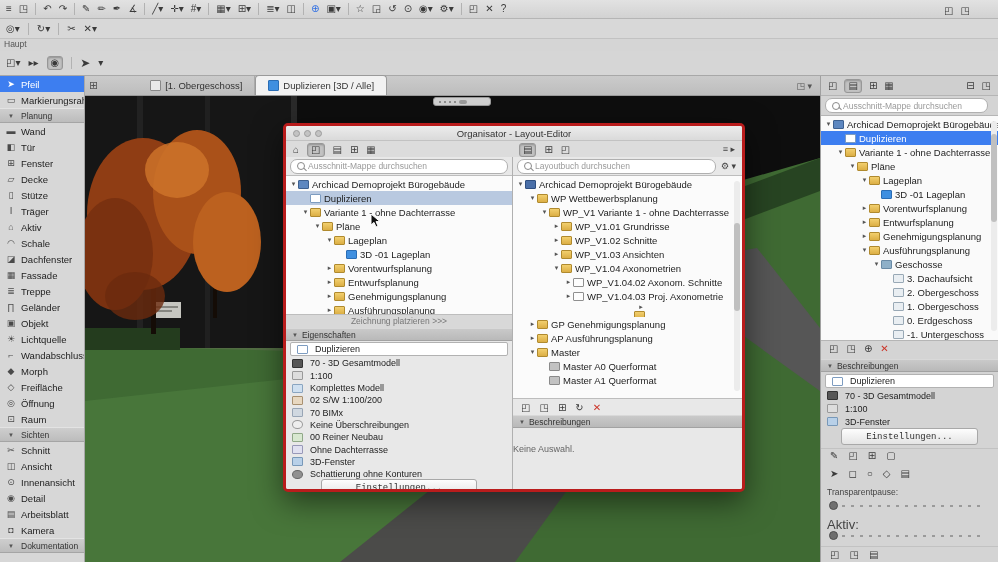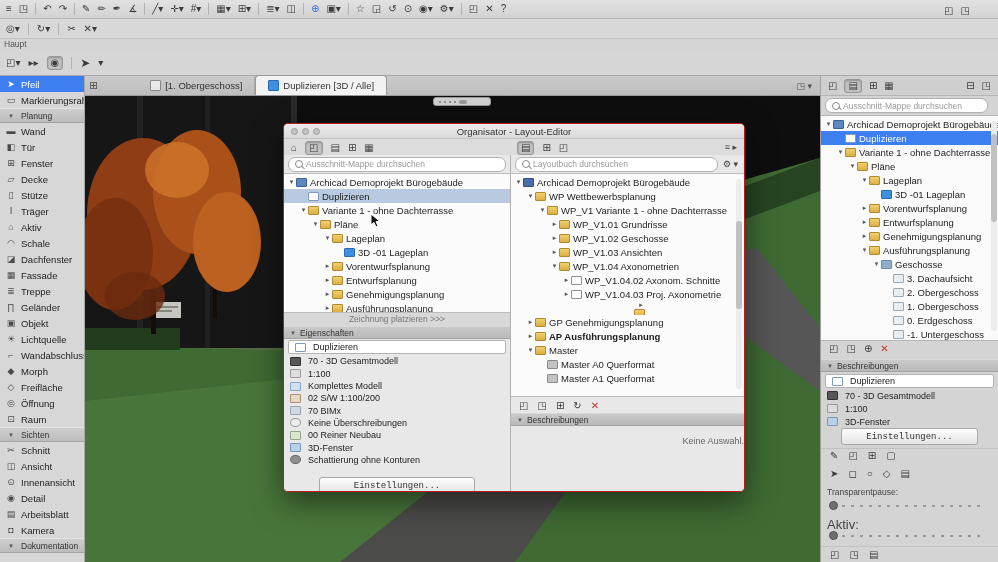--- a/index.html
+++ b/index.html
@@ -99,21 +99,21 @@
   .i-pen{background:#e8d8c0;border:1px solid #a89070;}
   .i-penset{background:#d0d8e0;border:1px solid #98a5b5;}
   .i-override{background:#eee;border:1px solid #999;border-radius:50%;}
   .i-renov{background:#d8e8d0;border:1px solid #90a888;}
   .i-layercombo{background:#e0e0f0;border:1px solid #9898b8;}
   .i-window{background:#b8d0e8;border:1px solid #7898b8;}
   .i-shading{background:#909090;border:1px solid #666;border-radius:50%;}
   .i-graydoc{background:#e8e8e8;border:1px solid #888;}
   .i-bluetab{background:#3f8fe0;border:1px solid #2a6db5;}
   
-  .dialog{position:absolute;left:283px;top:123px;width:462px;height:369px;background:#e4e4e4;border:1px solid #b91c1c;
+  .dialog{position:absolute;left:283px;top:123px;width:462px;height:369px;background:#e4e4e4;border:3px solid #b91c1c;
           border-radius:5px;box-shadow:0 10px 30px rgba(0,0,0,.5);z-index:40;box-sizing:border-box;overflow:hidden;}
   .dtitle{position:relative;height:14px;background:linear-gradient(#ececec,#dadada);border-bottom:1px solid #c2c2c2;
           display:flex;align-items:center;justify-content:center;font-size:9.5px;color:#333;}
   .tl{position:absolute;top:4px;width:7px;height:7px;border-radius:50%;background:#c3c3c3;border:1px solid #9c9c9c;box-sizing:border-box;}
   .tl.r{left:7px;} .tl.y{left:18px;} .tl.g{left:29px;}
   .dtoolbar{position:relative;height:17px;background:#dcdcdc;border-bottom:1px solid #bdbdbd;}
   .dtb-left{position:absolute;left:7px;top:0;height:17px;display:flex;align-items:center;gap:8px;}
   .dtb-right{position:absolute;left:233px;top:0;height:17px;display:flex;align-items:center;gap:8px;}
   .dtb-menu{position:absolute;right:7px;top:3px;font-size:9px;color:#444;}
   .dbody{position:absolute;left:0;top:31px;right:0;bottom:0;display:flex;}
@@ -128,21 +128,21 @@
   .dpanel.left .dtree{height:140px;}
   .dpanel.right .dtree{height:224px;}
   .placebar{position:absolute;left:0;top:158px;width:100%;height:13px;background:#d8d8d8;border-bottom:1px solid #c0c0c0;
             font-size:8.5px;color:#777;text-align:center;line-height:13px;}
   .dprops-hdr{position:absolute;left:0;top:171px;width:100%;box-sizing:border-box;}
   .dprops{position:absolute;left:0;top:184px;width:100%;}
   .dprops .prow{height:12.3px;font-size:9px;}
   .dsettings{position:absolute;left:35px;right:35px;top:322px;}
   .dfoot{position:absolute;left:0;top:243px;width:100%;height:15px;display:flex;align-items:center;gap:9px;padding:0 8px;box-sizing:border-box;}
   .ddesc-hdr{position:absolute;left:0;top:258px;width:100%;box-sizing:border-box;}
-  .noselect{position:absolute;left:0;top:271px;width:100%;text-align:right;padding-top:10px;font-size:9px;color:#666;}
+  .noselect{position:absolute;left:0;top:271px;width:100%;text-align:left;padding-top:16px;font-size:9px;color:#666;}
   
   .cursor{position:absolute;left:370px;top:213px;z-index:60;pointer-events:none;}
 </style>
 </head>
 <body>
 
 <div id="app">
 
   <div class="tb1">
 
@@ -732,20 +732,24 @@
             <div class="prow">
               <span class="ticon i-override"></span>
               <span>Keine Überschreibungen</span>
             </div>
 
             <div class="prow">
               <span class="ticon i-renov"></span>
               <span>00 Reiner Neubau</span>
             </div>
 
+            <div class="prow">
+              <span class="ticon i-layercombo"></span>
+              <span>Ohne Dachterrasse</span>
+            </div>
 
             <div class="prow">
               <span class="ticon i-window"></span>
               <span>3D-Fenster</span>
             </div>
 
             <div class="prow">
               <span class="ticon i-shading"></span>
               <span>Schattierung ohne Konturen</span>
             </div>
@@ -781,21 +785,21 @@
 
             <div class="trow" style="padding-left: 39px;">
               <span class="arrow">▸</span>
               <span class="ticon i-folder"></span>
               <span class="tlabel">WP_V1.01 Grundrisse</span>
             </div>
 
             <div class="trow" style="padding-left: 39px;">
               <span class="arrow">▸</span>
               <span class="ticon i-folder"></span>
-              <span class="tlabel">WP_V1.02 Geschosse</span>
+              <span class="tlabel">WP_V1.02 Schnitte</span>
             </div>
 
             <div class="trow" style="padding-left: 39px;">
               <span class="arrow">▸</span>
               <span class="ticon i-folder"></span>
               <span class="tlabel">WP_V1.03 Ansichten</span>
             </div>
 
             <div class="trow" style="padding-left: 39px;">
               <span class="arrow">▾</span>
@@ -821,21 +825,21 @@
               <span class="ticon i-folder"></span>
               <span class="tlabel">WP_V2 Variante 2 - mit Dachterrasse</span>
             </div>
 
             <div class="trow" style="padding-left: 15px;">
               <span class="arrow">▸</span>
               <span class="ticon i-folder"></span>
               <span class="tlabel">GP Genehmigungsplanung</span>
             </div>
 
-            <div class="trow" style="padding-left: 15px; font-weight: bold;">
+            <div class="trow" style="padding-left: 15px;">
               <span class="arrow">▸</span>
               <span class="ticon i-folder"></span>
               <span class="tlabel">AP Ausführungsplanung</span>
             </div>
 
             <div class="trow" style="padding-left: 15px;">
               <span class="arrow">▾</span>
               <span class="ticon i-folder"></span>
               <span class="tlabel">Master</span>
             </div>

